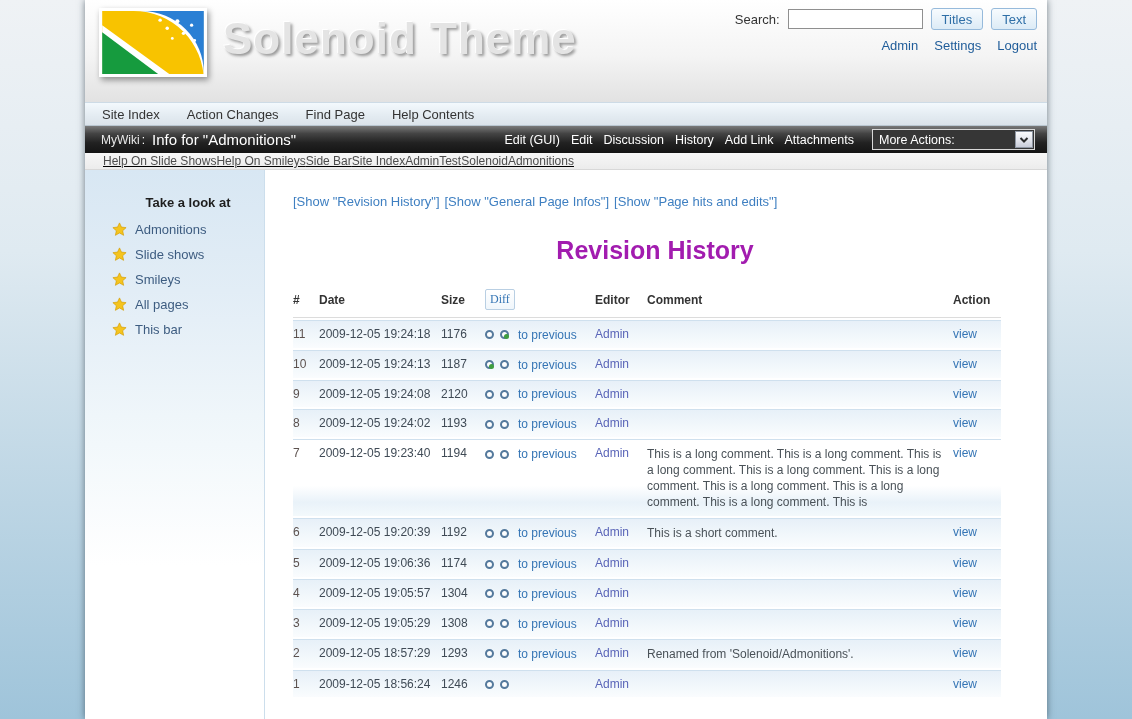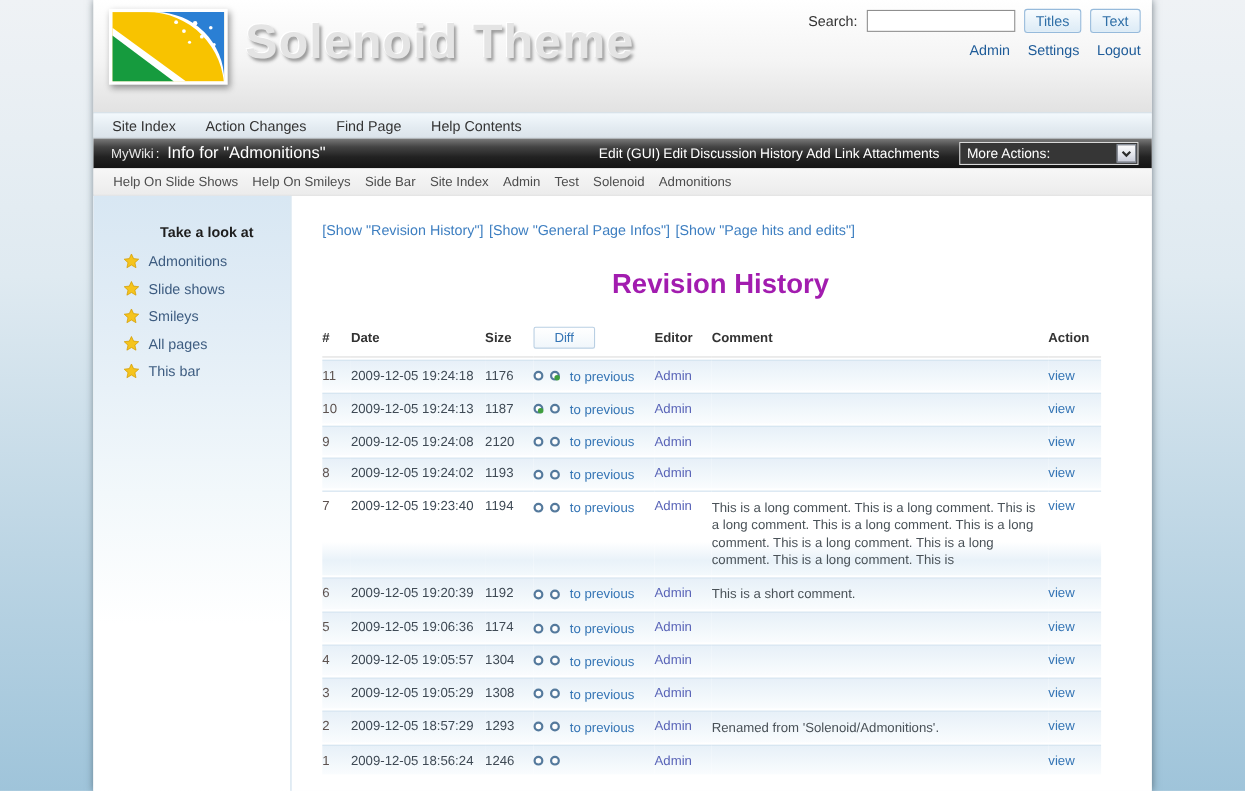--- a/index.html
+++ b/index.html
@@ -63,23 +63,24 @@
   }
   .select-box .sel-label { font-size:12.5px; color:#fff; padding-left:6px; flex:1; }
   .sel-arrow {
     width:18px; height:17px; margin-right:1px; flex:none;
     background: linear-gradient(180deg,#fbfbfc 0%,#e3e5ec 55%,#c9cdd9 100%);
     border:1px solid #8f97a3; display:flex; align-items:center; justify-content:center;
   }
 
   
   .crumbs {
-    height:25px; flex:none; display:flex; align-items:center; gap:13px; padding-left:18px;
+    height:17px; flex:none; display:flex; align-items:center; padding-left:18px;
     background: linear-gradient(180deg,#f7f7f7 0%,#ececec 100%);
     border-bottom:1px solid #d8d8d8;
+    text-decoration:underline;
   }
   .crumb { font-size:12px; color:#4d4d4d; text-decoration:none; cursor:pointer; white-space:nowrap; }
 
   
   .body-wrap { flex:1; display:flex; background:#fff; }
   .sidebar {
     width:180px; flex:none; padding:25px 0 0 27px;
     background: linear-gradient(180deg,#d8e7f3 0%,#e2edf6 22%,#f2f8fb 50%,#ffffff 72%);
     border-right:1px solid #ccdeec;
   }
@@ -96,23 +97,23 @@
   
   table.revisions { width:708px; border-collapse:separate; border-spacing:0 2px; table-layout:fixed; }
   .revisions col.c1{width:26px} .revisions col.c2{width:122px} .revisions col.c3{width:44px}
   .revisions col.c4{width:110px} .revisions col.c5{width:52px} .revisions col.c6{width:306px}
   .revisions col.c7{width:48px}
   .revisions th {
     text-align:left; font-size:12px; color:#333; padding:3px 6px 7px 0;
     border-bottom:1px solid #dcdcdc; font-weight:bold; vertical-align:middle;
   }
   .diff-btn {
-    font-family:Liberation Sans, sans-serif; font-size:12px; color:#3575b5;
+    font-family:Liberation Serif, serif; font-size:12px; color:#3575b5;
     background:linear-gradient(180deg,#ffffff,#f0f6fb); border:1px solid #b9cfe3;
-    border-radius:2px; padding:2px 18px; cursor:pointer;
+    border-radius:2px; padding:2px 4px; cursor:pointer;
   }
   .revisions td {
     font-size:12px; color:#3f4a55; padding:6px 6px 6px 0; vertical-align:top;
     border-top:1px solid #cfe0ee;
     background: linear-gradient(180deg,#e7f0f8 0%,#f4f9fc 70%,#fafcfe 100%);
   }
   tr.tall td { background: linear-gradient(180deg,#ffffff 0%,#ffffff 60%,#e9f2f9 82%,#f3f9fc 100%); }
   td.c-num { color:#5d524f; }
   .radio {
     display:inline-block; width:9px; height:9px; border:2px solid #54799c; border-radius:50%;
@@ -168,21 +169,21 @@
       <a class="nav-item">Action Changes</a>
       <a class="nav-item">Find Page</a>
       <a class="nav-item">Help Contents</a>
     </div>
 
   <div class="titlebar">
     <span class="wiki-name">MyWiki</span>
     <span class="tb-sep">:</span>
     <span class="page-title">Info for "Admonitions"</span>
     <div class="tb-right">
-      <span style="display:flex;gap:3px;">
+      <span style="display:flex;gap:11px;">
           <a class="tb-action">Edit (GUI)</a>
           <a class="tb-action">Edit</a>
           <a class="tb-action">Discussion</a>
           <a class="tb-action">History</a>
           <a class="tb-action">Add Link</a>
           <a class="tb-action">Attachments</a>
         </span>
       <div class="select-box">
         <span class="sel-label">More Actions:</span>
         <span class="sel-arrow">

